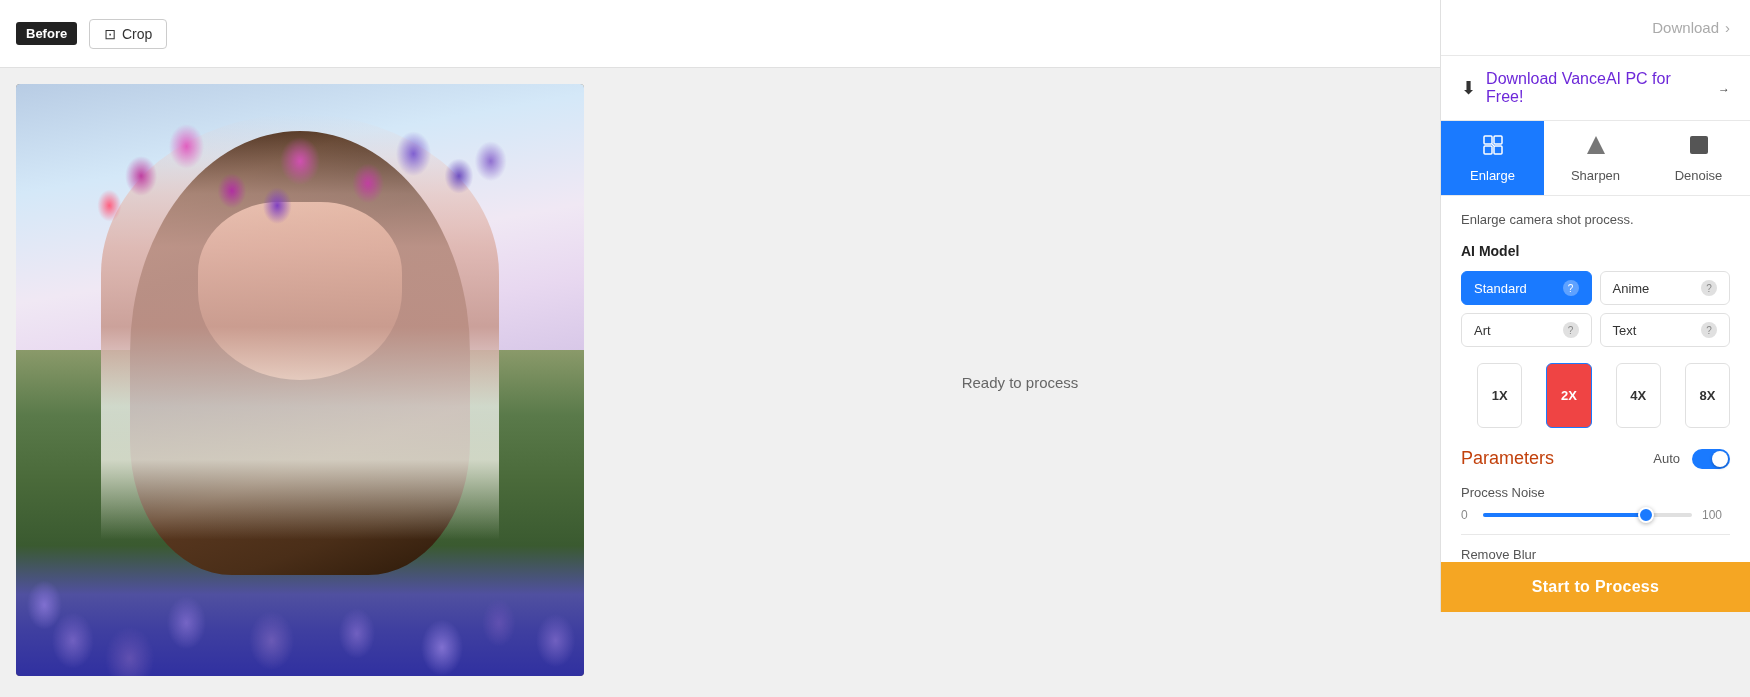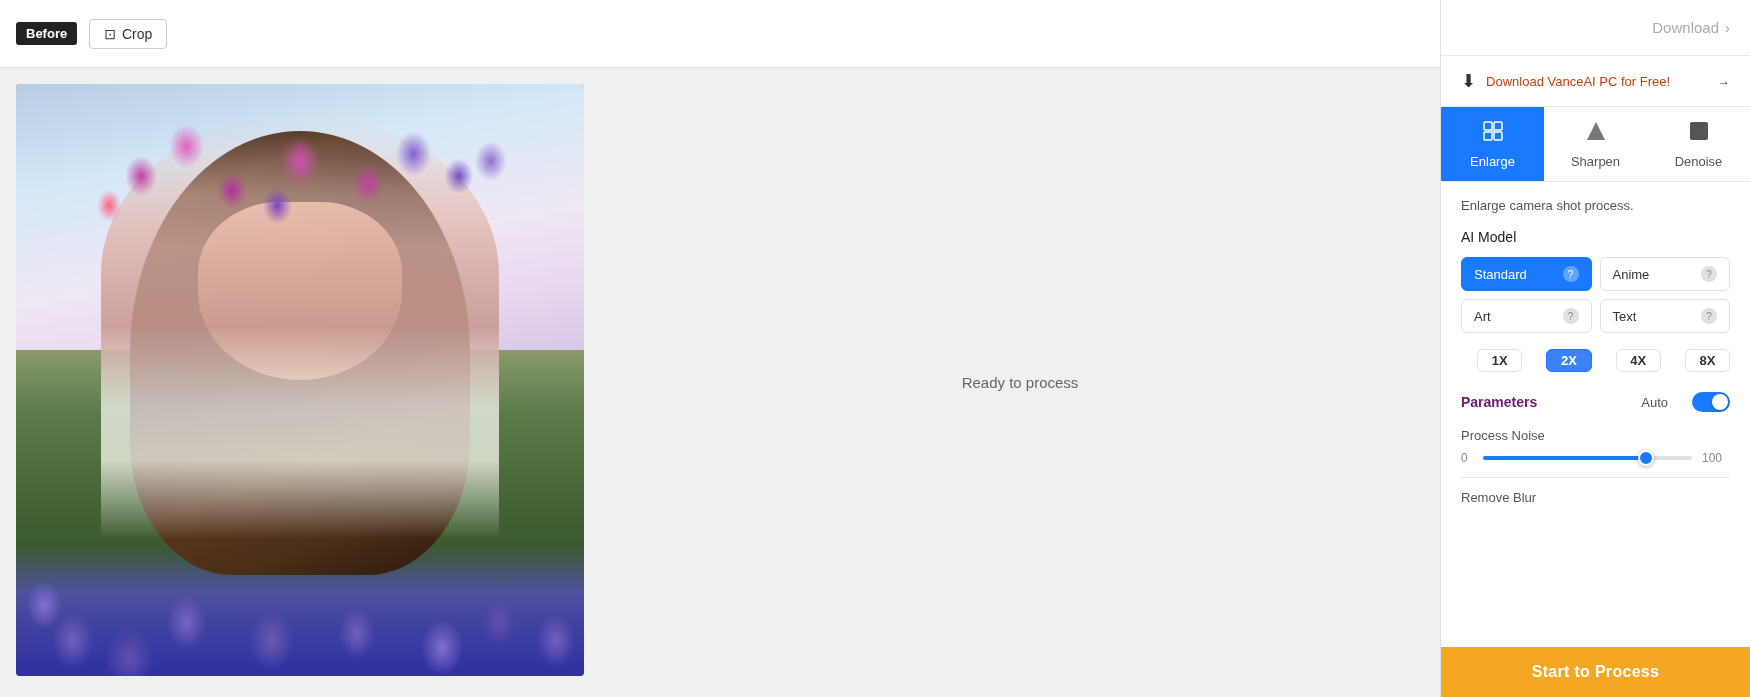--- a/index.html
+++ b/index.html
@@ -203,21 +203,21 @@
       font-size: 15px;
     }
 
     
     .sidebar {
       width: 310px;
       background: #fff;
       border-left: 1px solid #e0e0e0;
       display: flex;
       flex-direction: column;
-      height: 697px;
+      height: 612px;
     }
 
     
     .download-header {
       display: flex;
       align-items: center;
       justify-content: flex-end;
       padding: 16px 20px;
       border-bottom: 1px solid #e8e8e8;
       height: 56px;
@@ -244,23 +244,22 @@
       border-bottom: 1px solid #e8e8e8;
       cursor: pointer;
     }
 
     .promo-icon {
       font-size: 18px;
       color: #333;
     }
 
     .promo-text {
-      font-size: 13px;
-      color: #c2410c;
-      text-align: right;
+      font-size: 16px;
+      color: #6d28d9;
     }
 
     .promo-arrow {
       margin-left: auto;
       color: #333;
       font-size: 12px;
     }
 
     
     .tool-tabs {
@@ -306,21 +305,21 @@
     }
 
     .section-desc {
       font-size: 13px;
       color: #555;
       margin-bottom: 16px;
     }
 
     .section-label {
       font-size: 14px;
-      font-weight: 400;
+      font-weight: 700;
       color: #222;
       margin-bottom: 12px;
     }
 
     
     .model-grid {
       display: grid;
       grid-template-columns: 1fr 1fr;
       gap: 8px;
       margin-bottom: 16px;
@@ -365,56 +364,56 @@
 
     
     .scale-row {
       display: flex;
       gap: 8px;
       margin-bottom: 20px;
     }
 
     .scale-btn {
       flex: 1;
-      padding: 3px 0;
+      padding: 24px 0;
       border: 1.5px solid #e0e0e0;
       border-radius: 6px;
       background: #fff;
       cursor: pointer;
       font-size: 13px;
       font-weight: 600;
       color: #333;
       text-align: center;
       margin-left: 16px;
     }
 
     .scale-btn.active {
-      background: #3b82f6;
+      background: #ef4444;
       color: #fff;
       border-color: #1a7aff;
     }
 
     
     .params-row {
       display: flex;
       align-items: center;
       justify-content: space-between;
       margin-bottom: 16px;
     }
 
     .params-label {
-      font-size: 14px;
-      font-weight: 700;
-      color: #701a75;
+      font-size: 18px;
+      font-weight: 400;
+      color: #c2410c;
     }
 
     .toggle-row {
       display: flex;
       align-items: center;
-      gap: 24px;
+      gap: 12px;
     }
 
     .toggle-label {
       font-size: 13px;
       color: #555;
     }
 
     .toggle {
       width: 38px;
       height: 20px;

